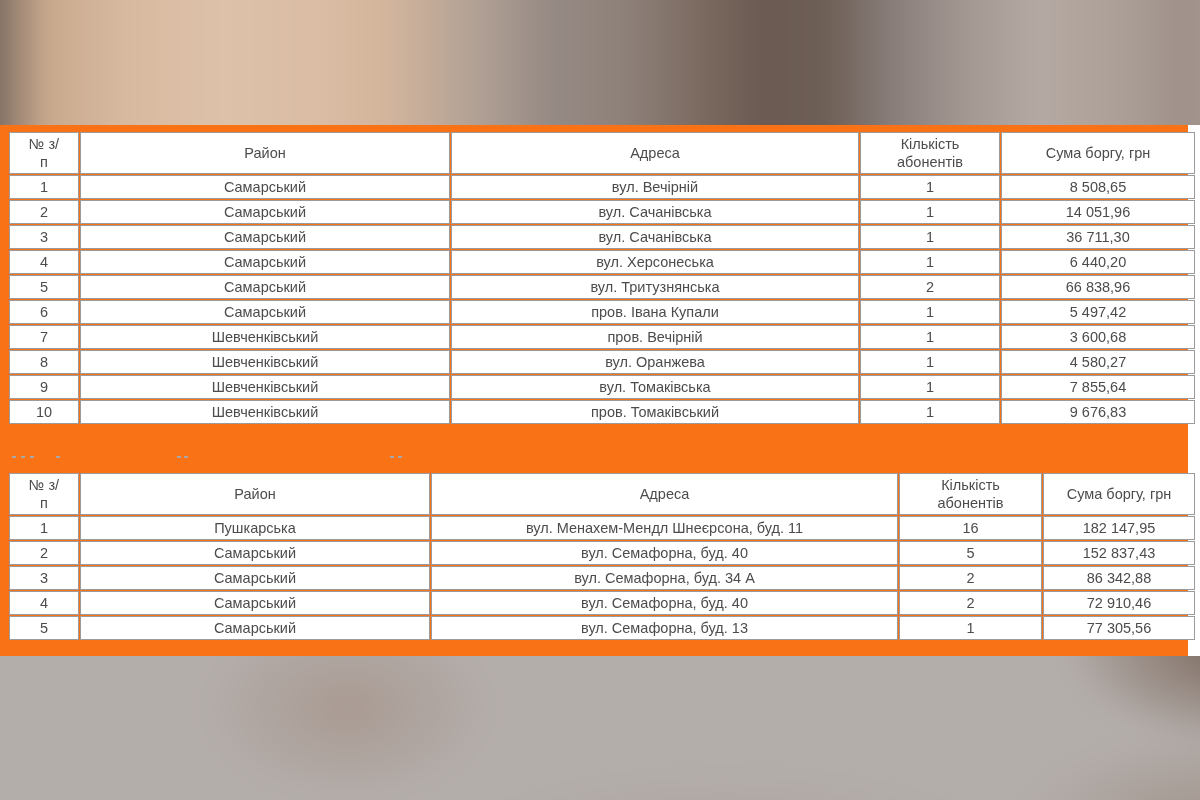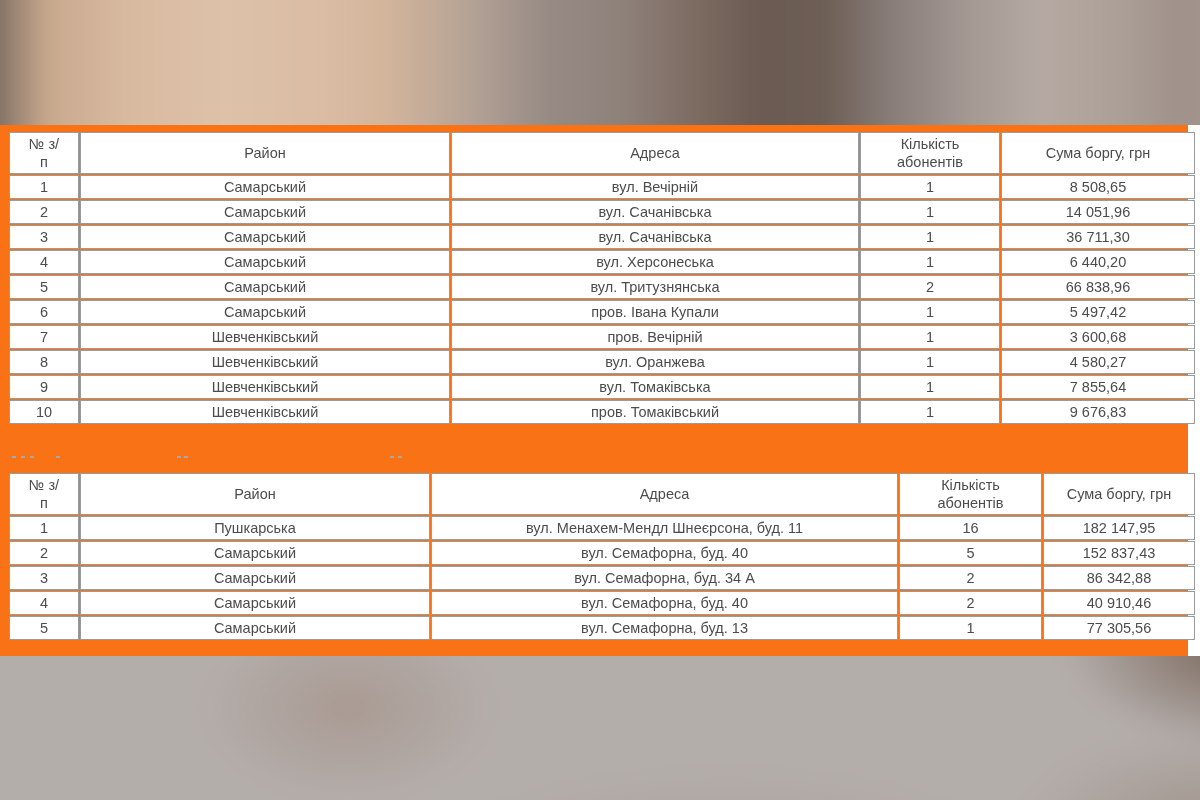--- a/index.html
+++ b/index.html
@@ -250,21 +250,21 @@
           <td>Самарський</td>
           <td>вул. Семафорна, буд. 34 А</td>
           <td>2</td>
           <td>86 342,88</td>
         </tr>
         <tr>
           <td>4</td>
           <td>Самарський</td>
           <td>вул. Семафорна, буд. 40</td>
           <td>2</td>
-          <td>40 910,46</td>
+          <td>72 910,46</td>
         </tr>
         <tr>
           <td>5</td>
           <td>Самарський</td>
           <td>вул. Семафорна, буд. 13</td>
           <td>1</td>
           <td>77 305,56</td>
         </tr>
       </tbody>
   </table>

